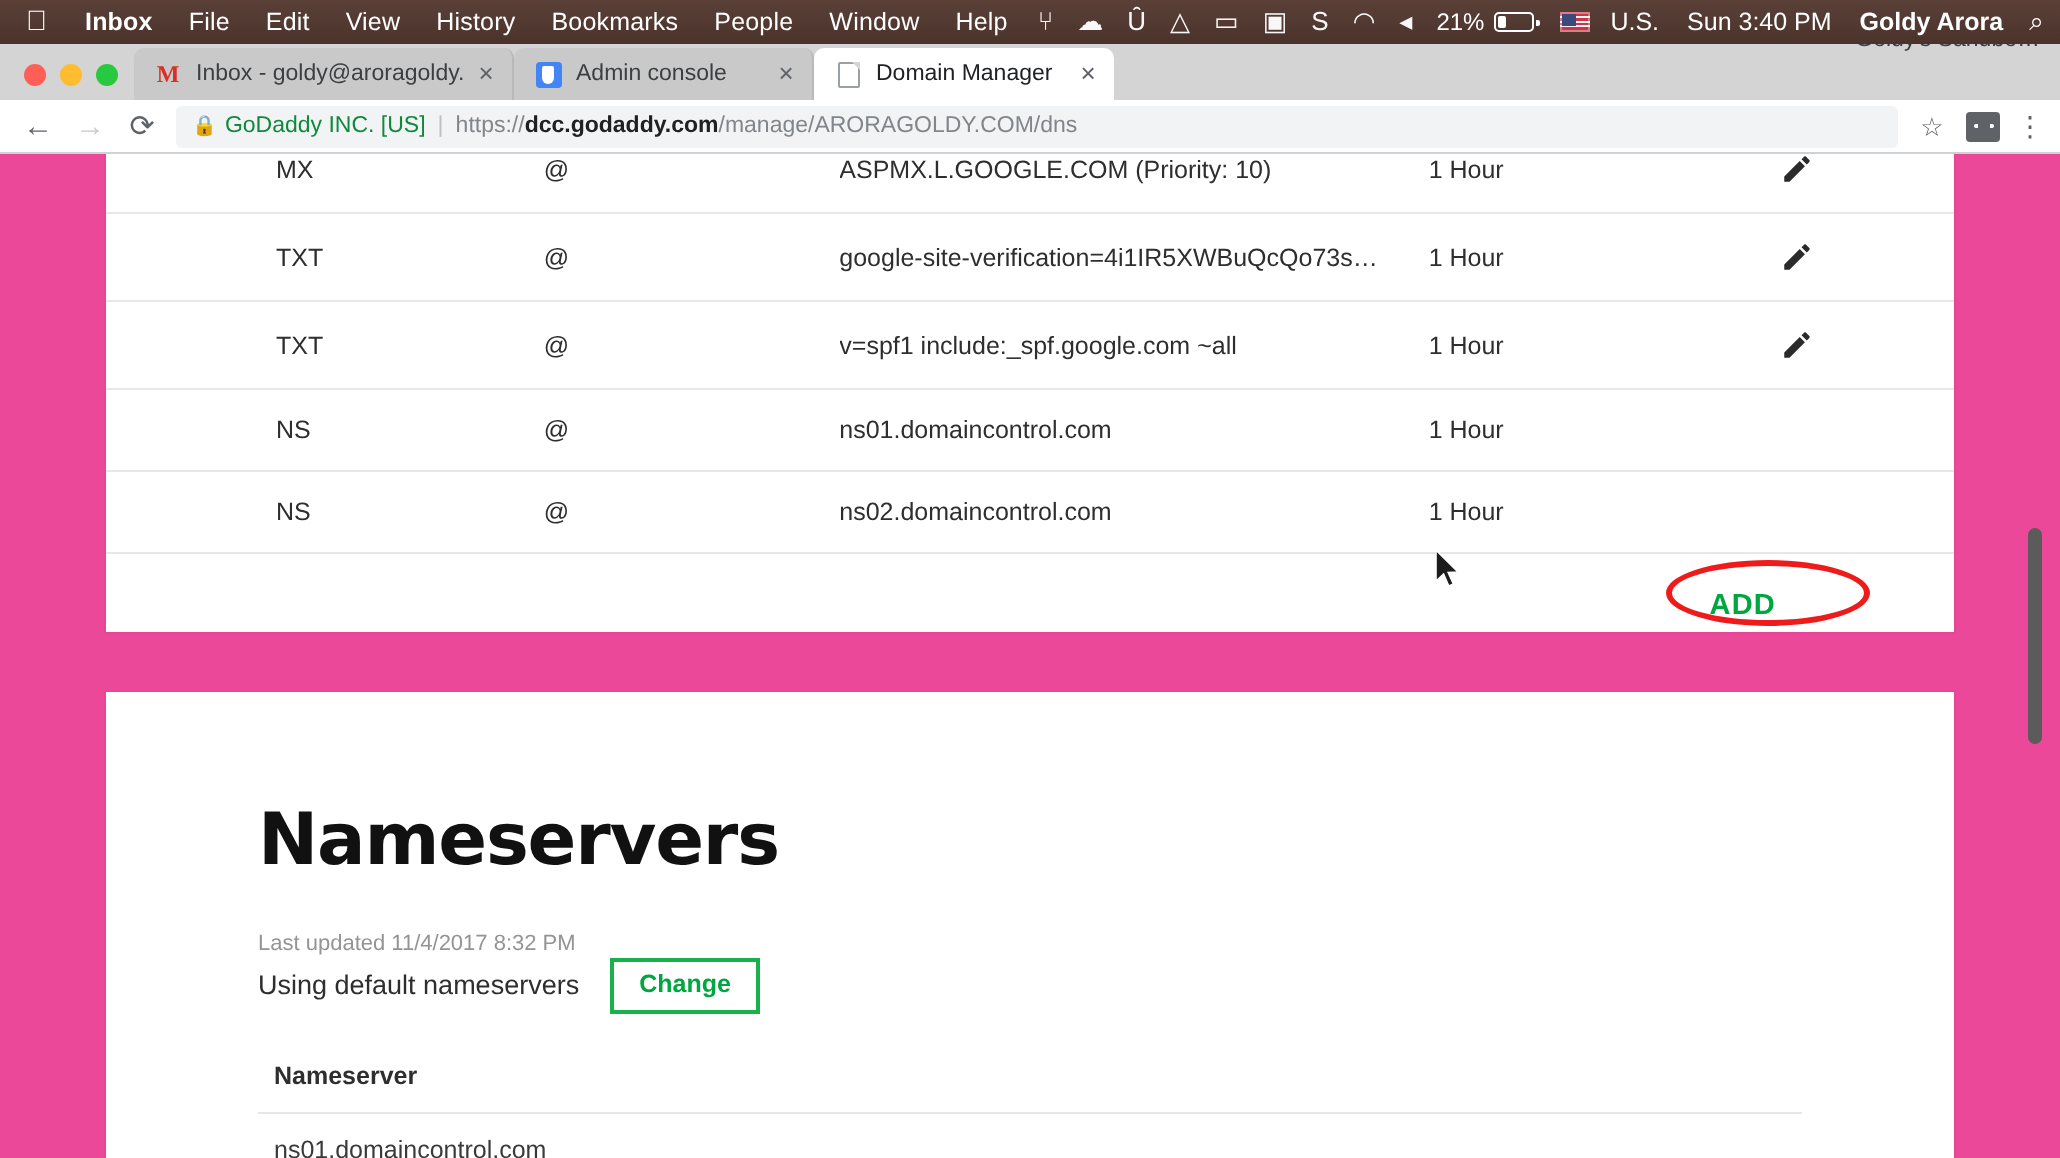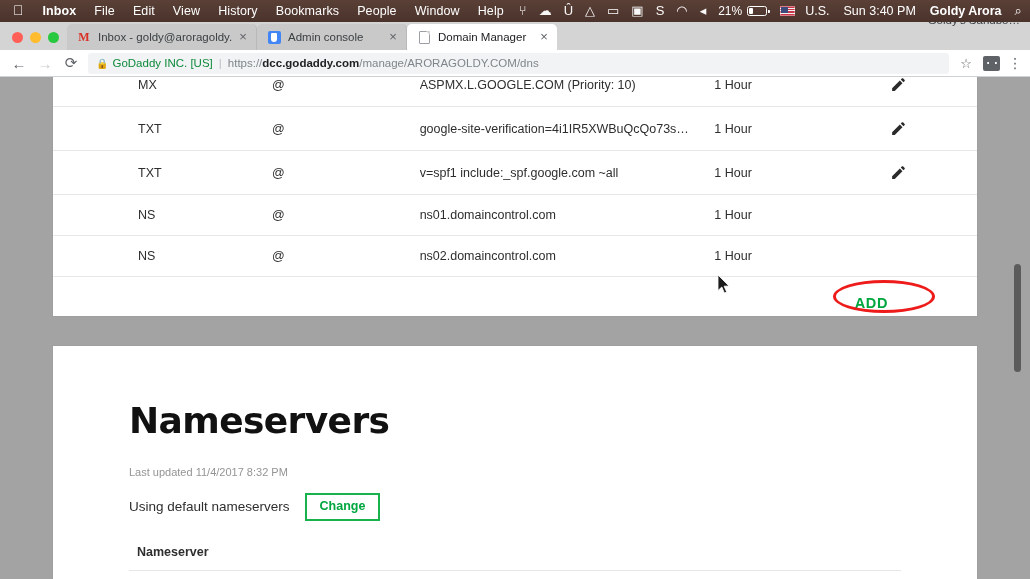--- a/index.html
+++ b/index.html
@@ -294,21 +294,21 @@
   .ext-ico i::after { left: 5.5px; }
   .menu-dots {
     width: 18px; text-align: center;
     color: #5f6368; font-size: 14px; cursor: pointer;
     line-height: 10px;
   }
 
   
   .viewport {
     flex: 1;
-    background: #a3a3a3;
+    background: #ec4899;
     position: relative;
     overflow: hidden;
   }
   .page {
     position: absolute;
     left: 0; top: 0; right: 0;
     padding: 0;
   }
 
   .card {
@@ -393,21 +393,21 @@
     font-family: "DejaVu Sans", sans-serif;
   }
   .ns-updated {
     font-size: 11px;
     color: #949494;
     margin-top: 25px;
   }
   .ns-default-row {
     display: flex;
     align-items: center;
-    margin-top: 15px;
+    margin-top: 1px;
     gap: 15px;
   }
   .ns-default-text {
     font-size: 13.5px;
     color: #2e2e2e;
   }
   .change-btn {
     border: 2px solid #17b24b;
     color: #00a63f;
     font-weight: bold;

